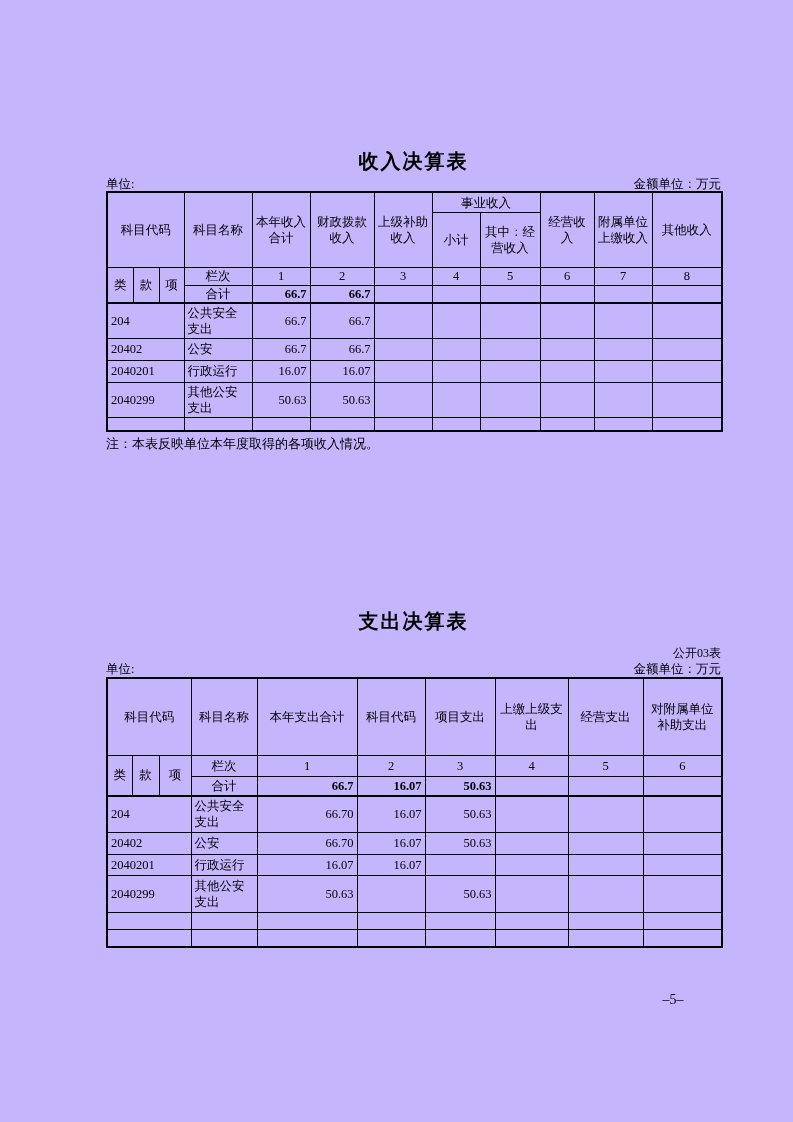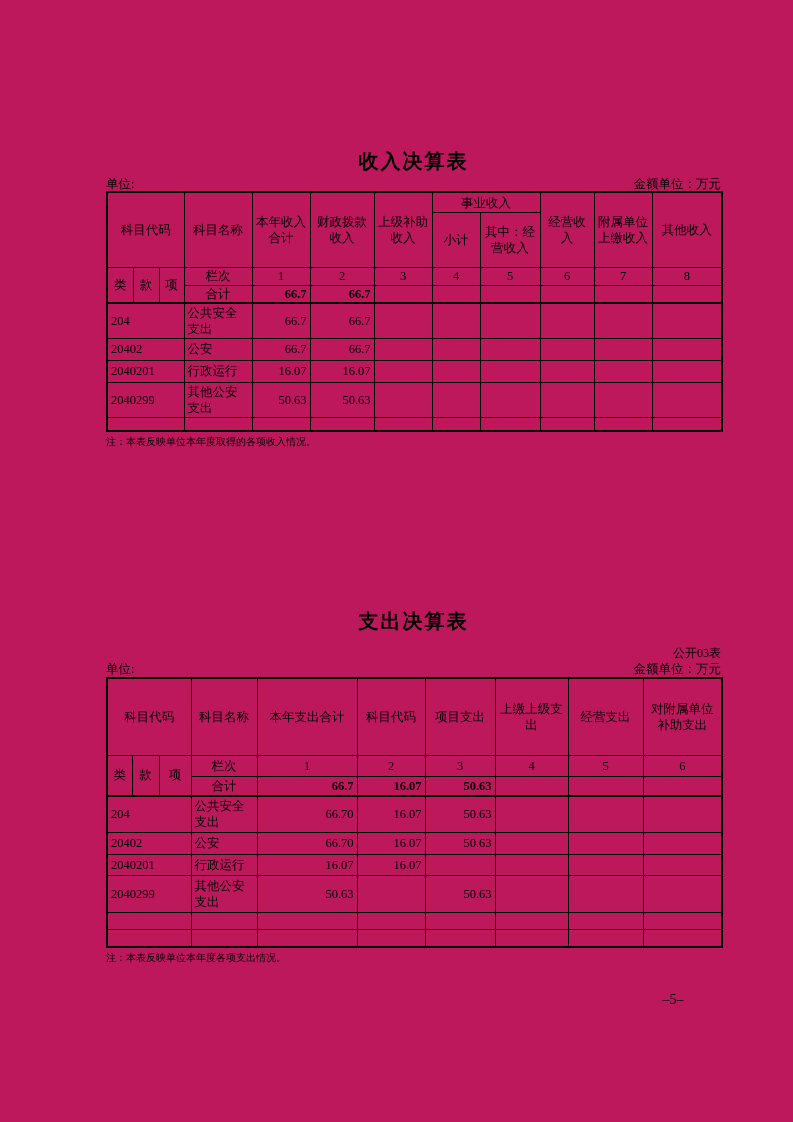--- a/index.html
+++ b/index.html
@@ -1,17 +1,17 @@
 <!DOCTYPE html>
 <html><head>
 <meta charset="utf-8">
 <style>
   html,body { margin:0; padding:0; background:#ffffff; }
   .page {
-    position:relative; width:793px; height:1122px; background:#be185d;
+    position:relative; width:793px; height:1122px; background:#c4b5fd;
     font-family:"Liberation Serif", serif; color:#000; margin:0 auto; overflow:hidden;
   }
   .sec { position:absolute; left:106px; width:615px; }
   #income-section { top:148px; }
   #expenditure-section { top:608px; }
   .tbl-title {
     font-family:"Liberation Sans", sans-serif; font-weight:700;
     font-size:20px; text-align:center; letter-spacing:2px; margin:0;
   }
   .doc-no { text-align:right; font-size:12px; margin-top:12px; line-height:1.1; }
@@ -25,21 +25,21 @@
     padding:0 2px; overflow:hidden; word-break:break-all; line-height:1.3;
     vertical-align:middle;
   }
   .fin td.code, .fin td.name { text-align:left; padding-left:3px; }
   .fin td.num { text-align:right; padding-right:3px; }
   .fin td.bold { font-weight:700; }
   .fin tr.body-start td { border-top:2px solid #000; }
   .rh20{height:20px} .rh55{height:55px} .rh18{height:18px} .rh35{height:35px}
   .rh22{height:22px} .rh14{height:14px} .rh78{height:78px} .rh21{height:21px}
   .rh19{height:19px} .rh37{height:37px} .rh17{height:17px}
-  .note { font-size:10px; margin-top:4px; line-height:1.2; }
+  .note { font-size:13px; margin-top:4px; line-height:1.2; }
   #page-footer { position:absolute; top:992px; left:630px; width:86px; text-align:center; font-size:14px; }
 </style>
 </head>
 <body>
 
 <div class="page">
 
   <div class="sec" id="income-section">
     <h1 class="tbl-title">收入决算表</h1>
     <div class="unit-row">
@@ -276,18 +276,17 @@
           <td class="name"></td>
           <td class="num"></td>
           <td class="num"></td>
           <td class="num"></td>
           <td class="num"></td>
           <td class="num"></td>
           <td class="num"></td>
         </tr>
       </tbody>
     </table>
-    <div class="note">注：本表反映单位本年度各项支出情况。</div>
   </div>
 
   <div id="page-footer">–5–</div>
 
 </div>
 
 </body></html>

